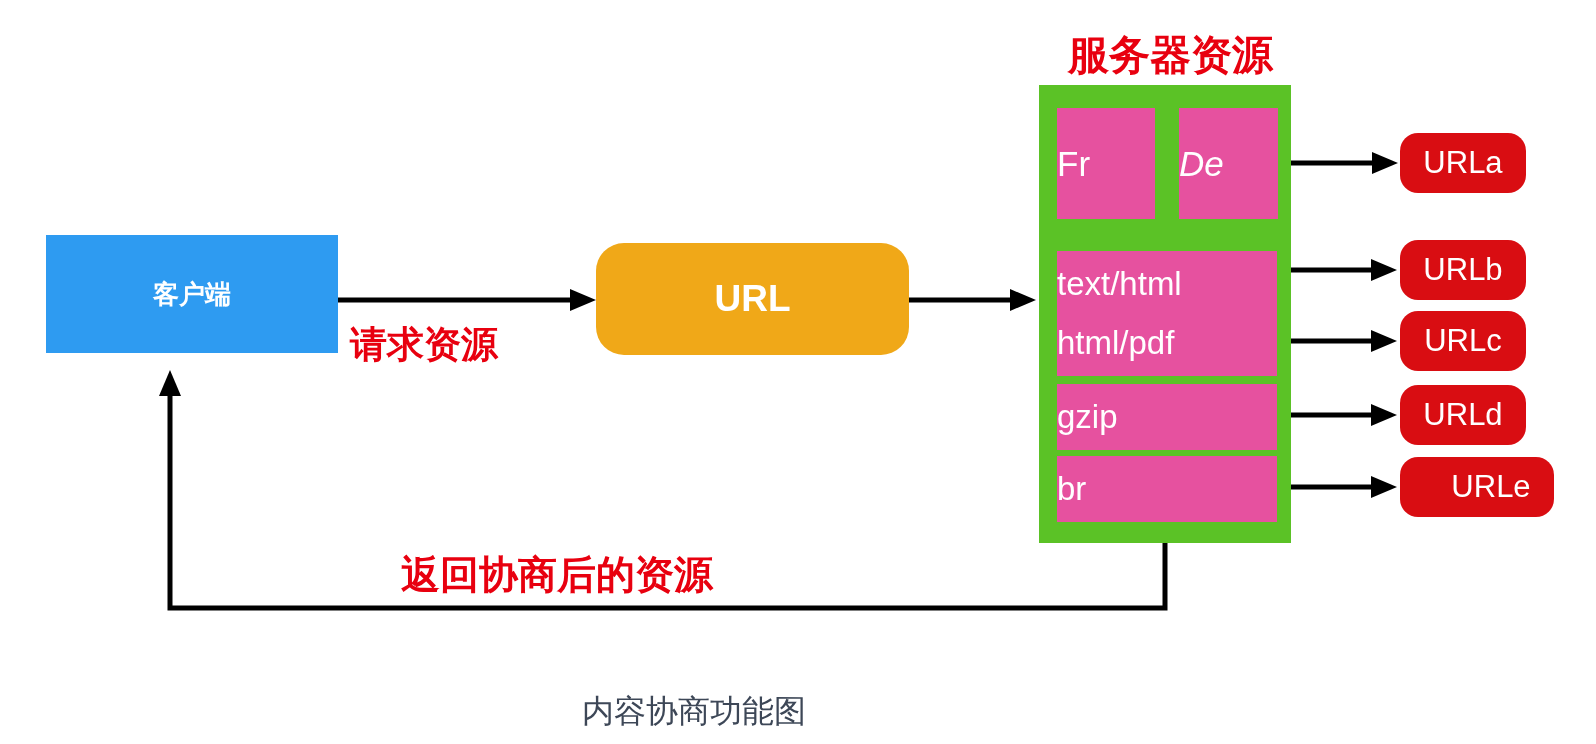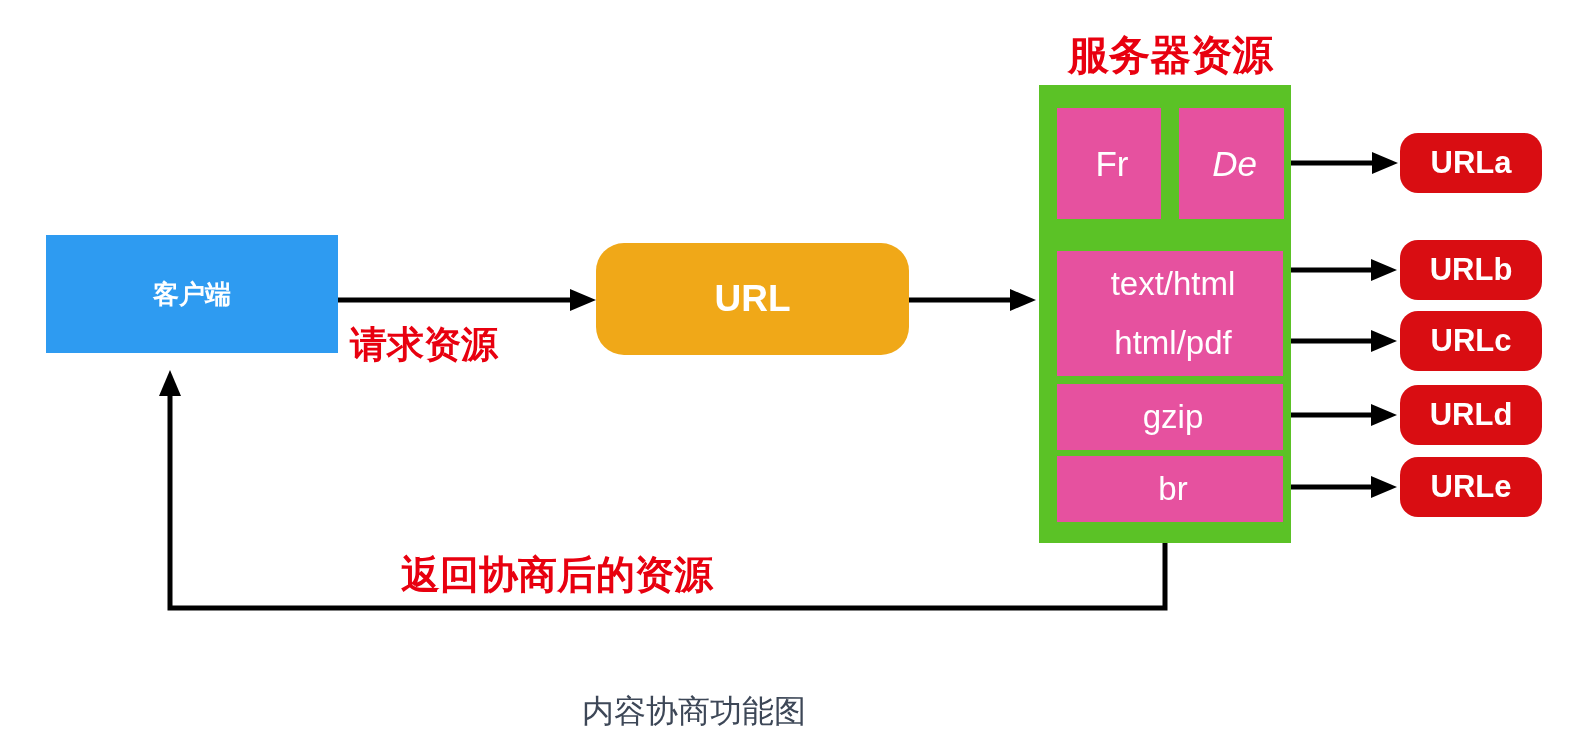--- a/index.html
+++ b/index.html
@@ -29,44 +29,44 @@
     background: #F0A818; border-radius: 28px;
     font-size: 37px; font-weight: 700;
   }
   .server-box {
     left: 1039px; top: 85px; width: 252px; height: 458px;
     position: absolute;
     background: #5BC226;
   }
   .pink {
     position: absolute;
-    display: flex; align-items: center; justify-content: center;
+    display: flex; align-items: center; justify-content: flex-start;
     background: #E6519F; color: #ffffff;
-    font-size: 33px; font-weight: 500; padding-left: 6px;
+    font-size: 33px; font-weight: 500;
   }
   .pink.fr { left: 18px; top: 23px; width: 98px; height: 111px; font-size: 35px; }
   .pink.de { left: 140px; top: 23px; width: 99px; height: 111px; font-size: 35px; font-style: italic; }
   .pink.row { left: 18px; width: 220px; height: 66px; }
   .pink.r1 { top: 153px; margin-top: 13px; }
   .pink.r2 { top: 225px; }
   .pink.r3 { top: 299px; }
   .pink.r4 { top: 371px; }
   .result {
     position: absolute;
-    left: 1400px; width: 142px; height: 60px;
+    left: 1400px; width: 126px; height: 60px;
     display: flex; align-items: center; justify-content: center;
     background: #D90D12; color: #ffffff;
     border-radius: 18px;
-    font-size: 31px; font-weight: 700;
+    font-size: 31px; font-weight: 400;
   }
   .result.a { top: 133px; }
   .result.b { top: 240px; }
   .result.c { top: 311px; }
   .result.d { top: 385px; }
-  .result.e { top: 457px; }
+  .result.e { top: 457px; padding-left: 28px; }
   .red-label {
     position: absolute;
     color: #E8000F;
     font-weight: 700;
     white-space: nowrap;
   }
   .server-title { left: 1068px; top: 28px; font-size: 41px; }
   .request-label { left: 350px; top: 320px; font-size: 37px; }
   .return-label { left: 401px; top: 548px; font-size: 39px; }
   .caption {

